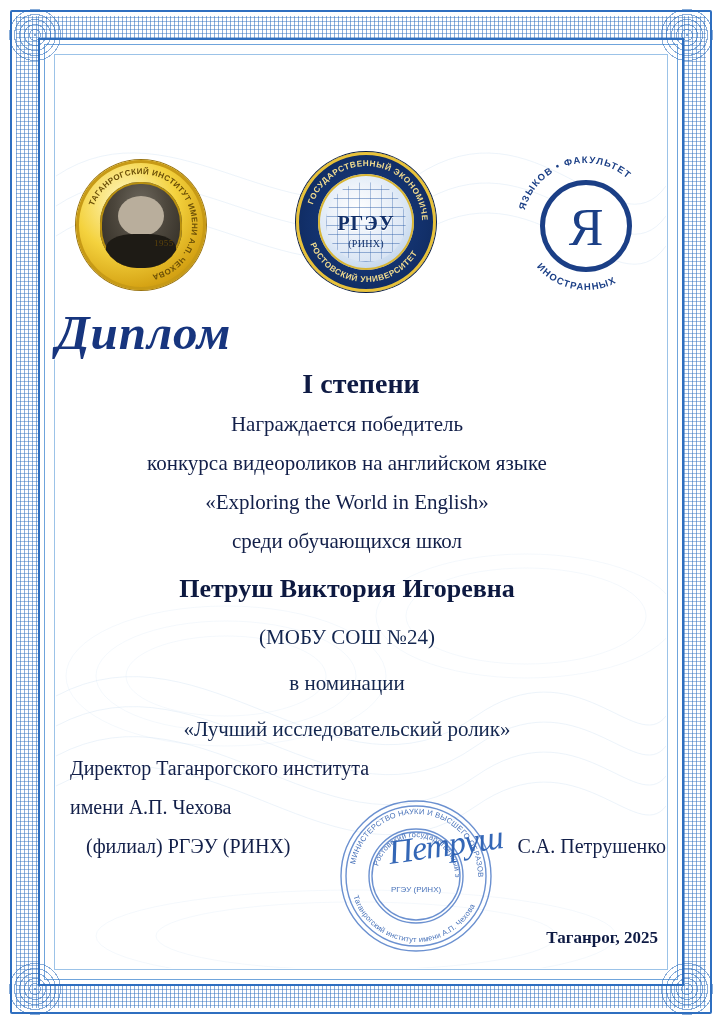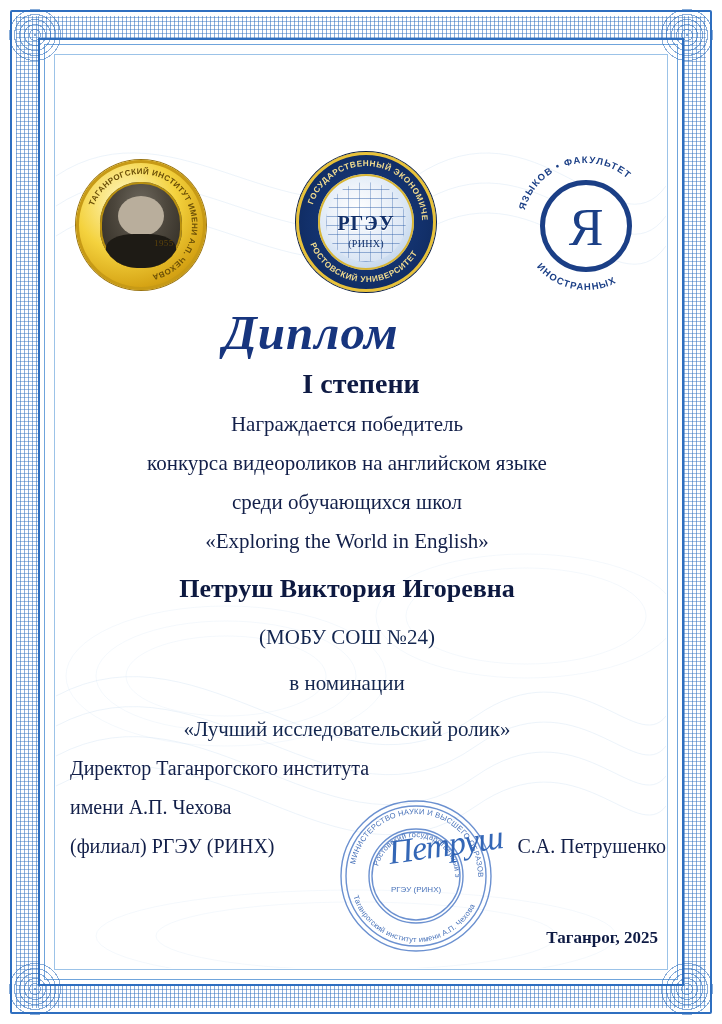--- a/index.html
+++ b/index.html
@@ -235,21 +235,20 @@
     color:#1b3f86;
     line-height: 1;
   }
   .fac-ring-text { font-size: 9.5px; fill: #1b3f86; font-family: "Liberation Sans", sans-serif; font-weight: 700; letter-spacing: 1.2px; }
 
   
   .title-diplom {
     position:absolute;
     left: 0; top: 248px;
     width: 510px;
-    text-align:center;
     font-family: "Liberation Serif", serif;
     font-style: italic;
     font-weight: 700;
     font-size: 49px;
     color: #17357e;
     letter-spacing: 1px;
     text-shadow: 0 1px 0 rgba(255,255,255,.8);
   }
   .title-degree {
     position:absolute;
@@ -288,20 +287,21 @@
   .sig-line {
     font-size: 20px;
     color:#121f49;
     margin-bottom: 15px;
     line-height: 1.2;
   }
   .sig-last {
     display:flex;
     justify-content: space-between;
     align-items: flex-end;
+    margin-left: 16px;
   }
   .sig-name { font-size: 20px; }
 
   .stamp {
     position:absolute;
     left: 280px; top: 740px;
     width: 160px; height: 160px;
     opacity: .88;
   }
   .stamp-ring-text { font-size: 7.6px; fill: #2f5fb0; font-family: "Liberation Sans", sans-serif; letter-spacing:.2px;}
@@ -426,22 +426,22 @@
         </div>
       </div>
     </div>
 
     <div class="title-diplom">Диплом</div>
     <div class="title-degree">I степени</div>
 
     <div class="body-lines">
       <p class="line">Награждается победитель</p>
       <p class="line">конкурса видеороликов на английском языке</p>
+      <p class="line">«Exploring the World in English»</p>
       <p class="line">среди обучающихся школ</p>
-      <p class="line">«Exploring the World in English»</p>
       <p class="awardee">Петруш Виктория Игоревна</p>
       <p class="school">(МОБУ СОШ №24)</p>
       <p class="nomination-label">в номинации</p>
       <p class="nomination">«Лучший исследовательский ролик»</p>
     </div>
 
     <div class="sig-block">
       <div class="sig-line">Директор Таганрогского института</div>
       <div class="sig-line">имени А.П. Чехова</div>
       <div class="sig-line sig-last">

